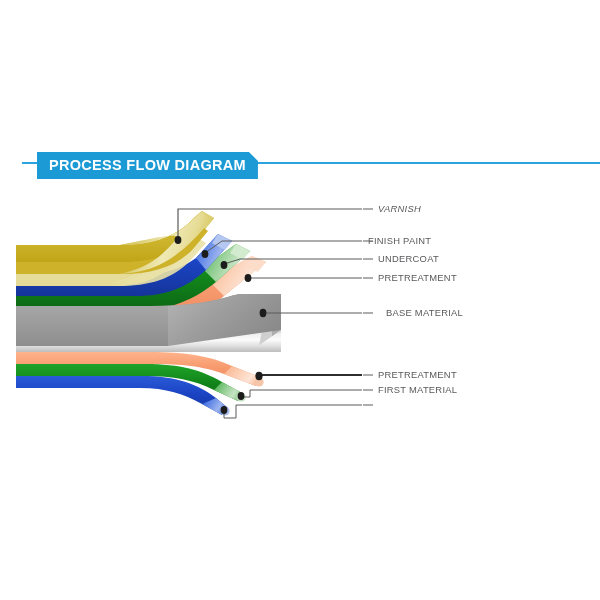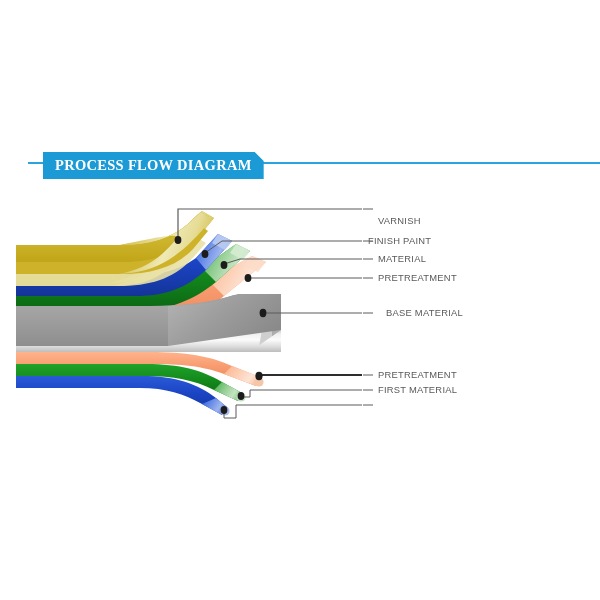--- a/index.html
+++ b/index.html
@@ -8,21 +8,21 @@
     width:600px;height:600px;
     background:#ffffff;
     font-family:"Liberation Sans", sans-serif;
     overflow:hidden;
     position:relative;
   }
   #stage{position:relative;width:600px;height:600px;background:#fff;}
   #art{position:absolute;left:0;top:0;width:600px;height:600px;}
 
   
-  .banner-wrap{position:absolute;left:16px;top:152px;width:540px;height:34px;font-family:Liberation Serif, serif;}
+  .banner-wrap{position:absolute;left:10px;top:152px;width:540px;height:34px;}
   .banner-rule{
     position:absolute;left:12px;top:10px;width:588px;height:2px;
     background:#2ba3de;
   }
   .banner-box{
     position:absolute;left:27px;top:0px;
     height:27px;
     padding:0 12px 0 12px;
     background:#1b9ad6;
     display:flex;align-items:center;
@@ -280,21 +280,21 @@
     </g>
   </svg>
 
   <div class="banner-wrap">
     <div class="banner-rule"></div>
     <div class="banner-box">
       <span class="banner-text">PROCESS FLOW DIAGRAM</span>
     </div>
   </div>
 
-  <div class="label" style="left:378px;top:216px;">VARNISH</div>
+  <div class="label" style="left:378px;top:204px;font-style:italic;">VARNISH</div>
   <div class="label" style="left:368px;top:236px;">FINISH PAINT</div>
-  <div class="label" style="left:378px;top:254px;">MATERIAL</div>
+  <div class="label" style="left:378px;top:254px;">UNDERCOAT</div>
   <div class="label" style="left:378px;top:273px;">PRETREATMENT</div>
   <div class="label" style="left:378px;top:308px;padding-left:8px;">BASE MATERIAL</div>
   <div class="label" style="left:378px;top:370px;">PRETREATMENT</div>
   <div class="label" style="left:378px;top:385px;">FIRST MATERIAL</div>
 
 </div>
 
 </body></html>

